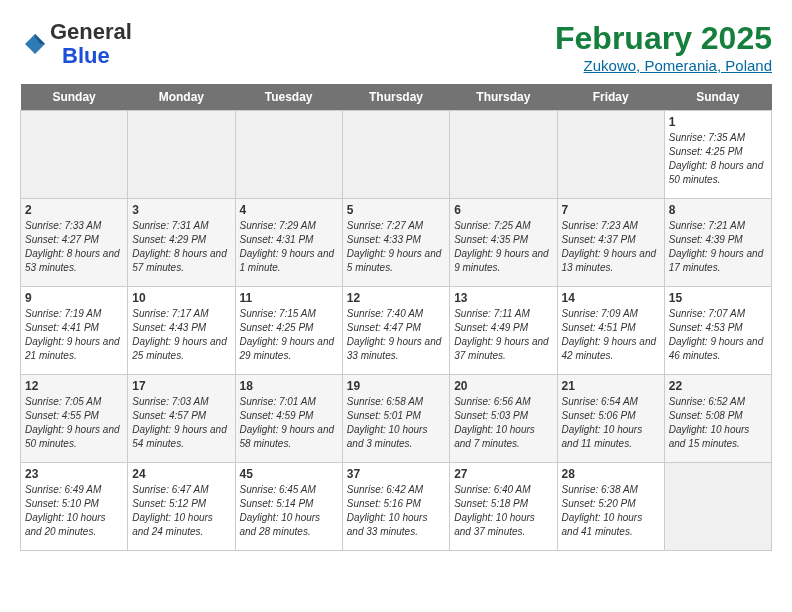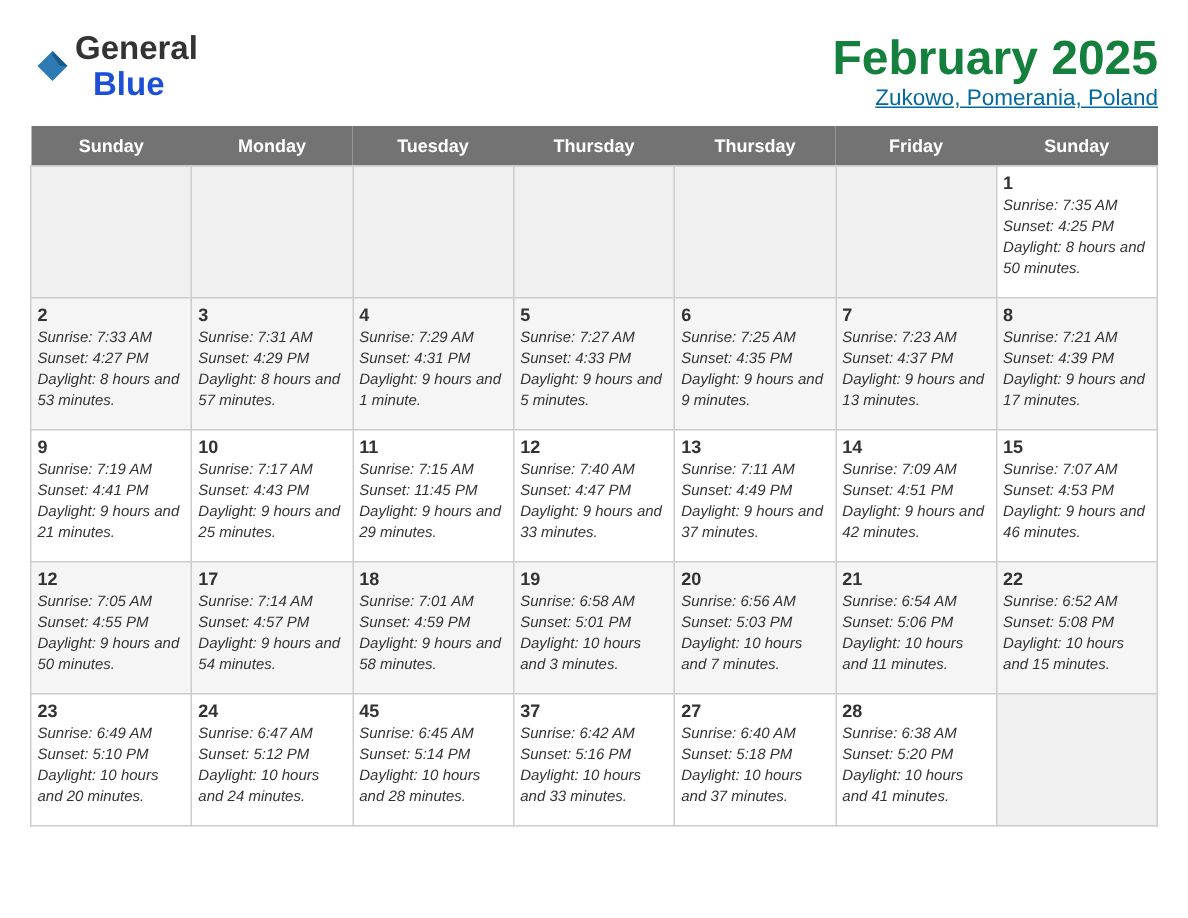--- a/index.html
+++ b/index.html
@@ -193,21 +193,21 @@
         </td>
         <td>
           <span class="day-num">10</span>
           <div class="day-info">Sunrise: 7:17 AM
 Sunset: 4:43 PM
 Daylight: 9 hours and 25 minutes.</div>
         </td>
         <td>
           <span class="day-num">11</span>
           <div class="day-info">Sunrise: 7:15 AM
-Sunset: 11:45 PM
+Sunset: 4:25 PM
 Daylight: 9 hours and 29 minutes.</div>
         </td>
         <td>
           <span class="day-num">12</span>
           <div class="day-info">Sunrise: 7:40 AM
 Sunset: 4:47 PM
 Daylight: 9 hours and 33 minutes.</div>
         </td>
         <td>
           <span class="day-num">13</span>
@@ -230,21 +230,21 @@
       </tr>
       <tr>
         <td>
           <span class="day-num">12</span>
           <div class="day-info">Sunrise: 7:05 AM
 Sunset: 4:55 PM
 Daylight: 9 hours and 50 minutes.</div>
         </td>
         <td>
           <span class="day-num">17</span>
-          <div class="day-info">Sunrise: 7:14 AM
+          <div class="day-info">Sunrise: 7:03 AM
 Sunset: 4:57 PM
 Daylight: 9 hours and 54 minutes.</div>
         </td>
         <td>
           <span class="day-num">18</span>
           <div class="day-info">Sunrise: 7:01 AM
 Sunset: 4:59 PM
 Daylight: 9 hours and 58 minutes.</div>
         </td>
         <td>

